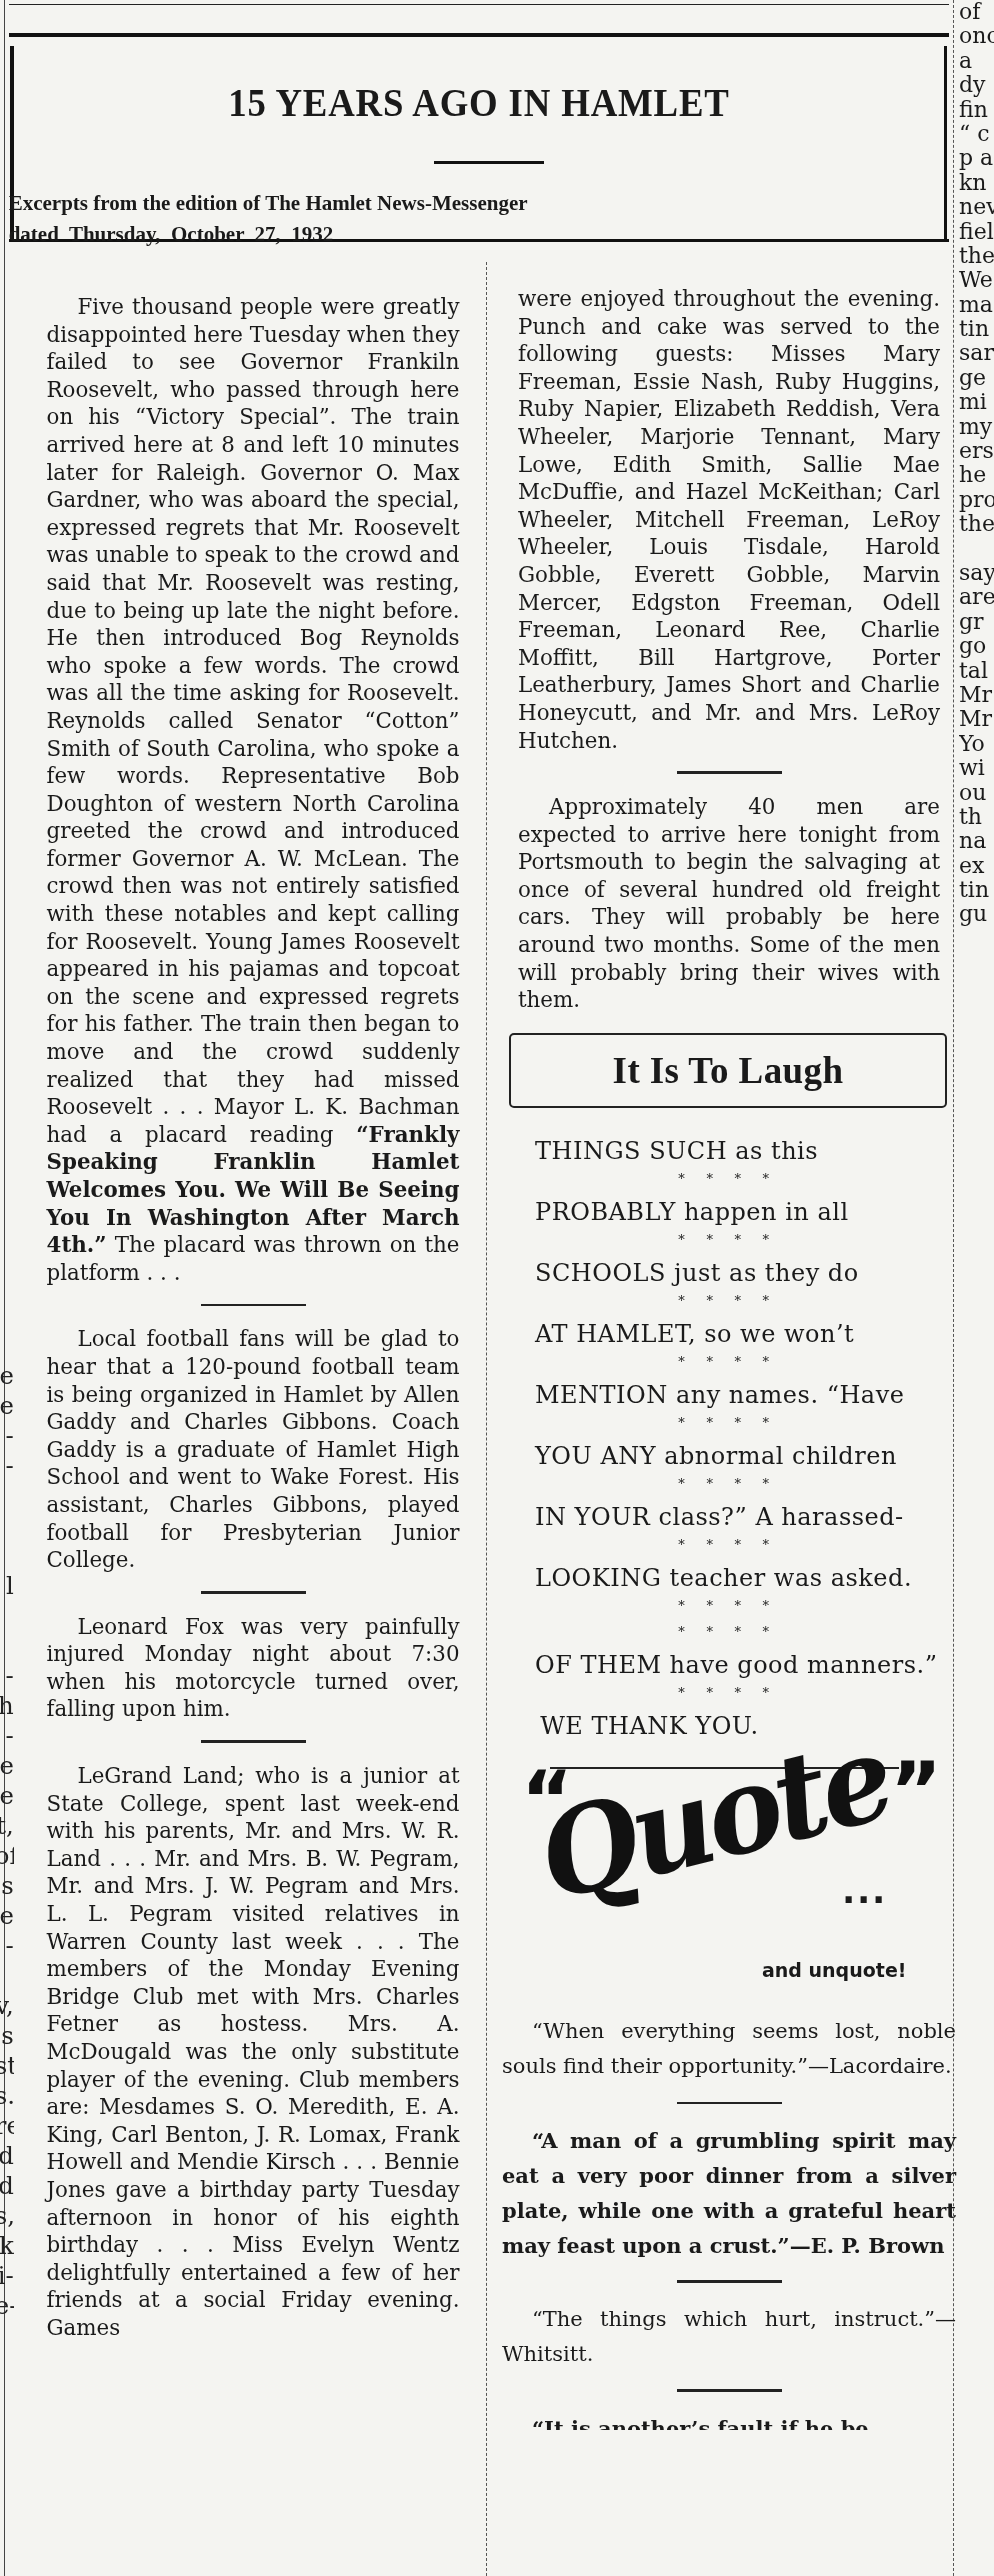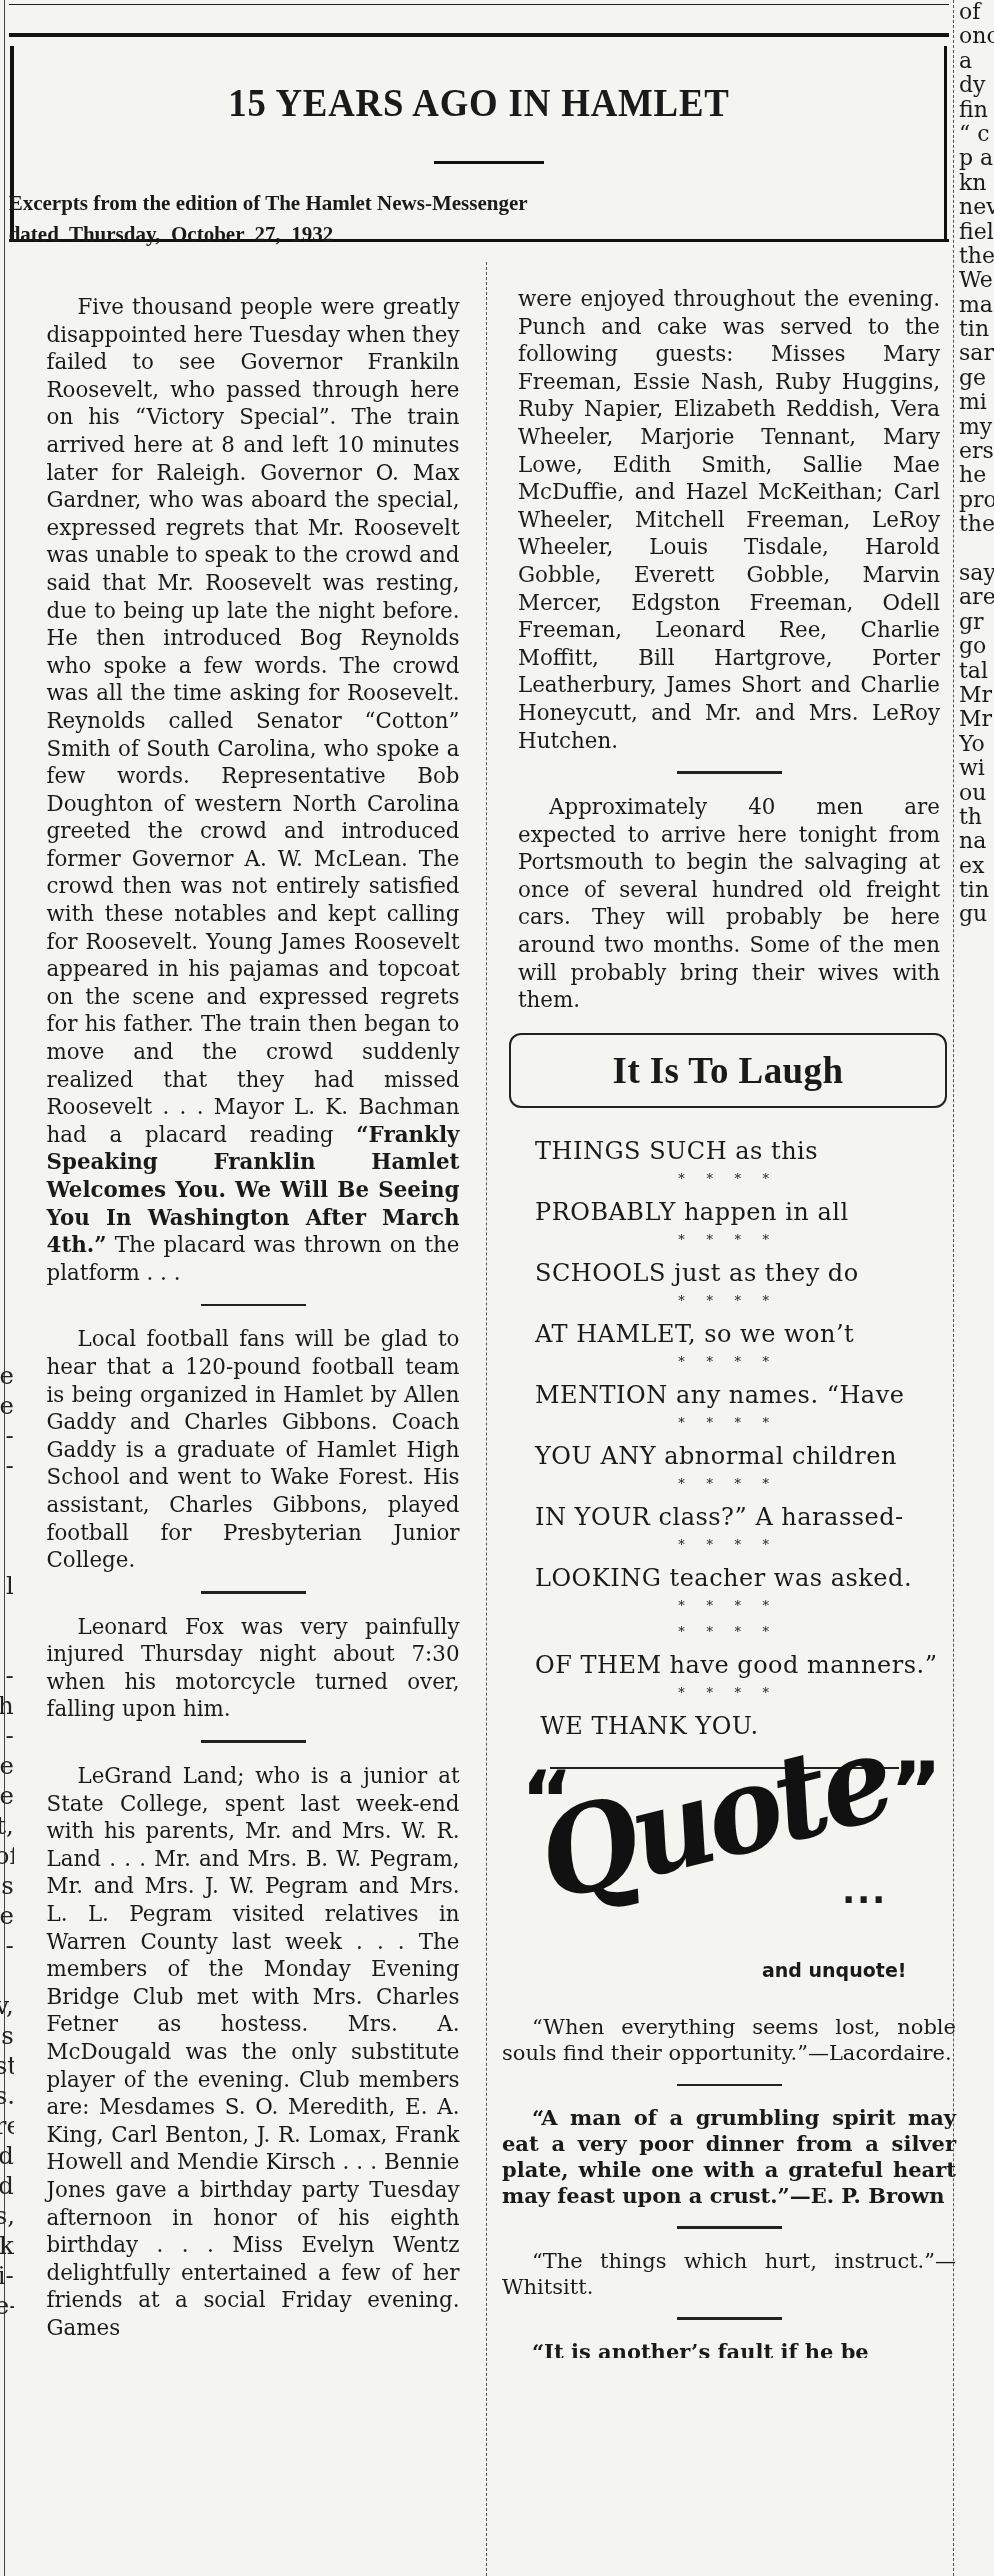--- a/index.html
+++ b/index.html
@@ -49,21 +49,21 @@
   .col-divider-right { position: absolute; left: 953px; top: 0; width: 0.9px; height: 2576px; border-left: 1.7px dashed #555; }
 
   p.para { margin: 16px; text-align: justify; text-indent: 31px; hyphens: manual; }
   p.para.noindent { text-indent: 0; }
   p.para b { font-weight: bold; }
   .short-rule { width: 105px; height: 2.6px; background: #222; margin: 17.4px auto 19px auto; }
 
   
   .laugh-box {
     margin: 19px 0 0 7px; width: 438px; height: 75px; box-sizing: border-box;
-    border: 2.6px solid #222; border-radius: 12px;
+    border: 2.6px solid #222; border-radius: 5px;
     display: flex; align-items: center; justify-content: center;
   }
   .laugh-title { font-family: "Liberation Serif", serif; font-weight: bold; font-size: 37px; letter-spacing: 0.4px; }
   .laugh-lines { margin-top: 26px; padding-left: 33px; }
   .laugh-line { font-size: 24px; letter-spacing: 0.5px; height: 35px; line-height: 35px; white-space: nowrap; }
   .stars { text-align: center; font-size: 13px; letter-spacing: 8.7px; height: 26px; line-height: 19px; padding-left: 0; margin-left: -35px; }
   .thank-rule { width: 349px; height: 2.6px; background: #222; margin: 23px 0 0 48px; }
 
   
   .quote-logo { position: relative; height: 236px; margin-top: 8.7px; }
@@ -71,21 +71,21 @@
     position: absolute; left: 35px; top: 26px;
     font-family: "DejaVu Serif", serif; font-weight: bold; font-style: italic;
     font-size: 113px; letter-spacing: -5.2px; transform: rotate(-14deg) scaleY(1.05);
     color: #111;
   }
   .quote-open { position: absolute; left: 19px; top: 8.7px; font-family: "DejaVu Sans", sans-serif; font-weight: bold; font-size: 79px; color: #111; }
   .quote-close { position: absolute; left: 388px; top: 0; font-family: "DejaVu Sans", sans-serif; font-weight: bold; font-size: 79px; color: #111; }
   .quote-dots { position: absolute; left: 340px; top: 100px; font-family: "DejaVu Sans", sans-serif; font-weight: bold; font-size: 35px; letter-spacing: 1.7px; }
   .unquote { position: absolute; left: 260px; top: 179px; font-family: "DejaVu Sans", sans-serif; font-weight: bold; font-size: 19px; }
 
-  .qpara { margin: 0; text-align: justify; text-indent: 30px; font-size: 21px; line-height: 26px; }
+  .qpara { margin: 0; text-align: justify; text-indent: 30px; font-size: 21px; line-height: 35px; }
   .qpara.bold { font-weight: bold; }
   .qpara.cut { white-space: nowrap; overflow: hidden; height: 19px; }
 
   
   .right-bleed { position: absolute; left: 959px; top: 0; width: 36px; overflow: hidden; font-size: 22px; line-height: 24.4px; }
   .right-bleed div { white-space: nowrap; height: 24.4px; }
 </style>
 </head>
 <body>
 
@@ -138,21 +138,21 @@
     <div class="header-rule"></div>
     <div class="header-sub s1">Excerpts from the edition of The Hamlet News-Messenger</div>
     <div class="header-sub s2">dated Thursday, October 27, 1932</div>
   </div>
 
   <div class="col col-left">
     <p class="para"><span>Five thousand people were greatly disappointed here Tuesday when they failed to see Governor Frankiln Roosevelt, who passed through here on his “Victory Special”. The train arrived here at 8 and left 10 minutes later for Raleigh. Governor O. Max Gardner, who was aboard the special, expressed regrets that Mr. Roosevelt was unable to speak to the crowd and said that Mr. Roosevelt was resting, due to being up late the night before. He then introduced Bog Reynolds who spoke a few words. The crowd was all the time asking for Roosevelt. Reynolds called Senator “Cotton” Smith of South Carolina, who spoke a few words. Representative Bob Doughton of western North Carolina greeted the crowd and introduced former Governor A. W. McLean. The crowd then was not entirely satisfied with these notables and kept calling for Roosevelt. Young James Roosevelt appeared in his pajamas and topcoat on the scene and expressed regrets for his father. The train then began to move and the crowd suddenly realized that they had missed Roosevelt . . . Mayor L. K. Bachman had a placard reading </span><b>“Frankly Speaking Franklin Hamlet Welcomes You. We Will Be Seeing You In Washington After March 4th.”</b><span> The placard was thrown on the platform . . .</span></p>
     <div class="short-rule"></div>
     <p class="para">Local football fans will be glad to hear that a 120-pound football team is being organized in Hamlet by Allen Gaddy and Charles Gibbons. Coach Gaddy is a graduate of Hamlet High School and went to Wake Forest. His assistant, Charles Gibbons, played football for Presbyterian Junior College.</p>
     <div class="short-rule"></div>
-    <p class="para">Leonard Fox was very painfully injured Thursday night about 7:30 when his motorcycle turned over, falling upon him.</p>
+    <p class="para">Leonard Fox was very painfully injured Monday night about 7:30 when his motorcycle turned over, falling upon him.</p>
     <div class="short-rule"></div>
     <p class="para">LeGrand Land; who is a junior at State College, spent last week-end with his parents, Mr. and Mrs. W. R. Land . . . Mr. and Mrs. B. W. Pegram, Mr. and Mrs. J. W. Pegram and Mrs. L. L. Pegram visited relatives in Warren County last week . . . The members of the Monday Evening Bridge Club met with Mrs. Charles Fetner as hostess. Mrs. A. McDougald was the only substitute player of the evening. Club members are: Mesdames S. O. Meredith, E. A. King, Carl Benton, J. R. Lomax, Frank Howell and Mendie Kirsch . . . Bennie Jones gave a birthday party Tuesday afternoon in honor of his eighth birthday . . . Miss Evelyn Wentz delightfully entertained a few of her friends at a social Friday evening. Games</p>
   </div>
 
   <div class="col col-right">
     <p class="para noindent">were enjoyed throughout the evening. Punch and cake was served to the following guests: Misses Mary Freeman, Essie Nash, Ruby Huggins, Ruby Napier, Elizabeth Reddish, Vera Wheeler, Marjorie Tennant, Mary Lowe, Edith Smith, Sallie Mae McDuffie, and Hazel McKeithan; Carl Wheeler, Mitchell Freeman, LeRoy Wheeler, Louis Tisdale, Harold Gobble, Everett Gobble, Marvin Mercer, Edgston Freeman, Odell Freeman, Leonard Ree, Charlie Moffitt, Bill Hartgrove, Porter Leatherbury, James Short and Charlie Honeycutt, and Mr. and Mrs. LeRoy Hutchen.</p>
     <div class="short-rule"></div>
     <p class="para">Approximately 40 men are expected to arrive here tonight from Portsmouth to begin the salvaging at once of several hundred old freight cars. They will probably be here around two months. Some of the men will probably bring their wives with them.</p>
 
     <div class="laugh-box">

